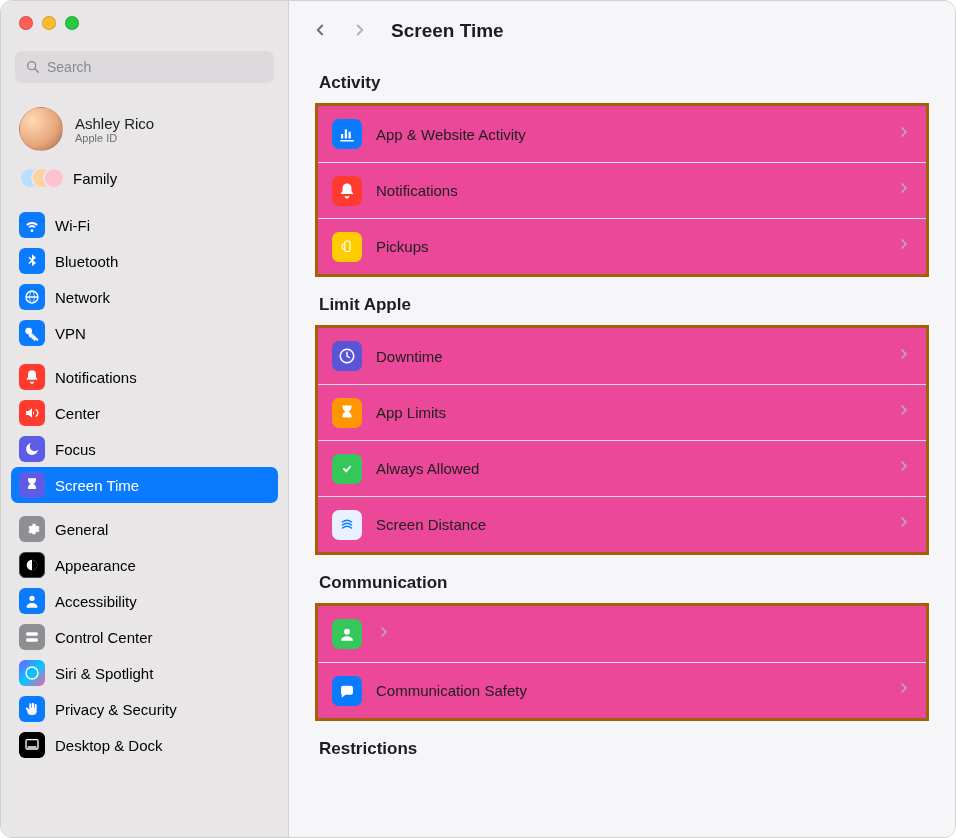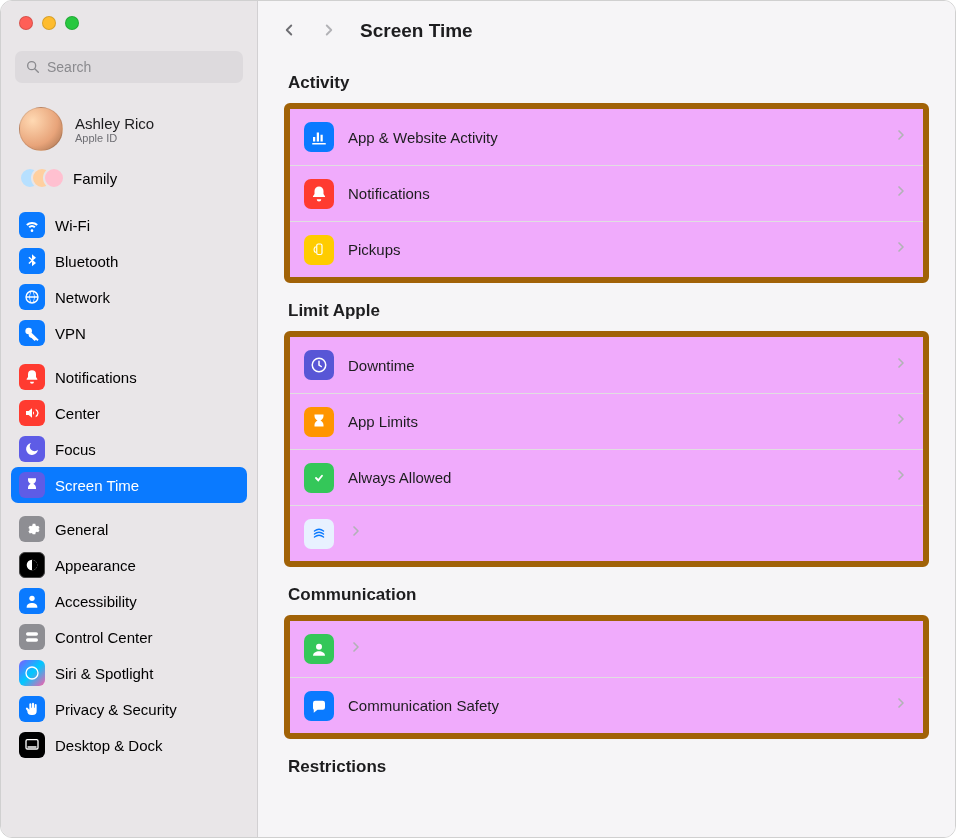--- a/index.html
+++ b/index.html
@@ -16,21 +16,21 @@
     height: 838px;
     display: flex;
     border: 1px solid #d0d0d0;
     border-radius: 12px;
     overflow: hidden;
     background: #fff;
   }
 
   
   .sidebar {
-    width: 257px;
+    width: 288px;
     background: #e9e6e8;
     border-right: 1px solid #d2d0d2;
     display: flex;
     flex-direction: column;
     padding-bottom: 8px;
   }
   .titlebar {
     height: 44px;
     display: flex;
     align-items: center;
@@ -139,23 +139,23 @@
   .main-title h1 { font-size:19px; font-weight:700; }
 
   .content { padding: 4px 26px 0 26px; overflow:hidden; }
   .section-title {
     font-size:17px; font-weight:700; color:#1d1d1f;
     margin: 18px 4px 10px 4px;
   }
   .section-title:first-child { margin-top:8px; }
 
   .panel {
-    background:#f0abfc;
-    border:6px solid #a16207;
-    border-radius:6px;
+    background:#ec4899;
+    border:3px solid #a16207;
+    border-radius:0;
     overflow:hidden;
   }
   .row {
     display:flex; align-items:center;
     padding:12px 14px;
     gap:14px;
     min-height:56px;
     cursor:default;
   }
   .row + .row { border-top:1px solid #e0dee0; }
@@ -542,20 +542,21 @@
                 <use href="#chevron-right"></use>
               </svg>
       </span>
           </div>
           <div class="row">
       <span class="icon-box ibg-lblue">
         <svg class="glyph-lg">
                 <use href="#waves-icon"></use>
               </svg>
       </span>
+      <span class="label">Screen Distance</span>
       <span class="chev">
         <svg class="glyph">
                 <use href="#chevron-right"></use>
               </svg>
       </span>
           </div>
         </div>
         <div class="section-title">Communication</div>
         <div class="panel">
           <div class="row">

